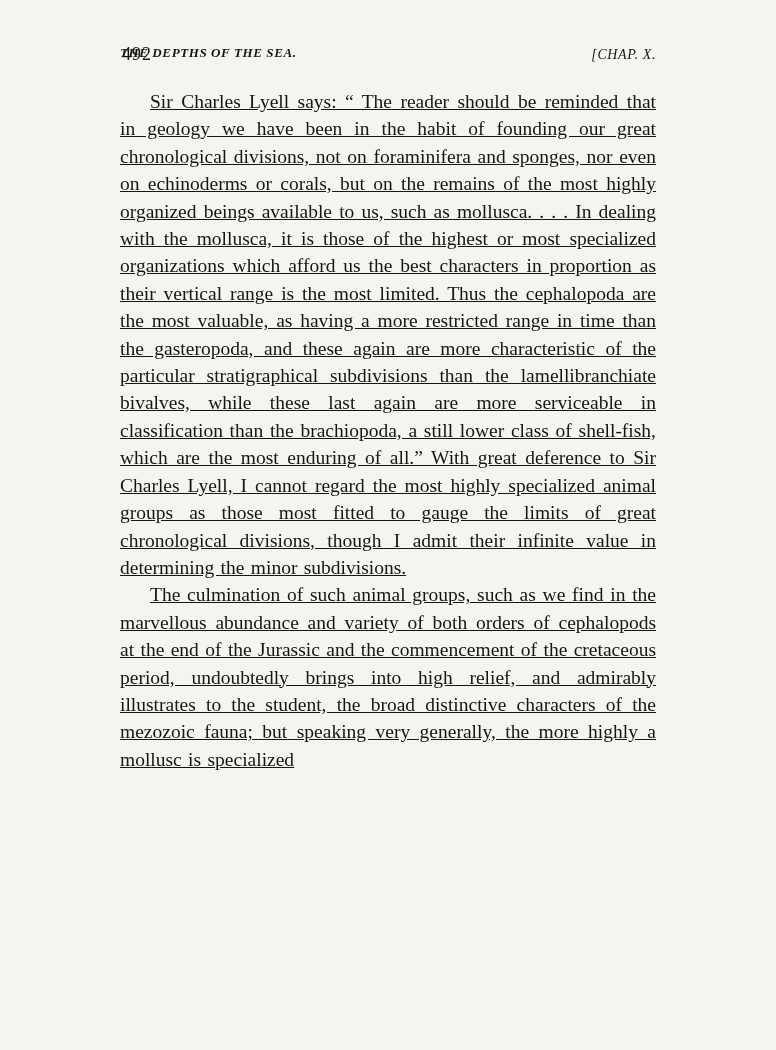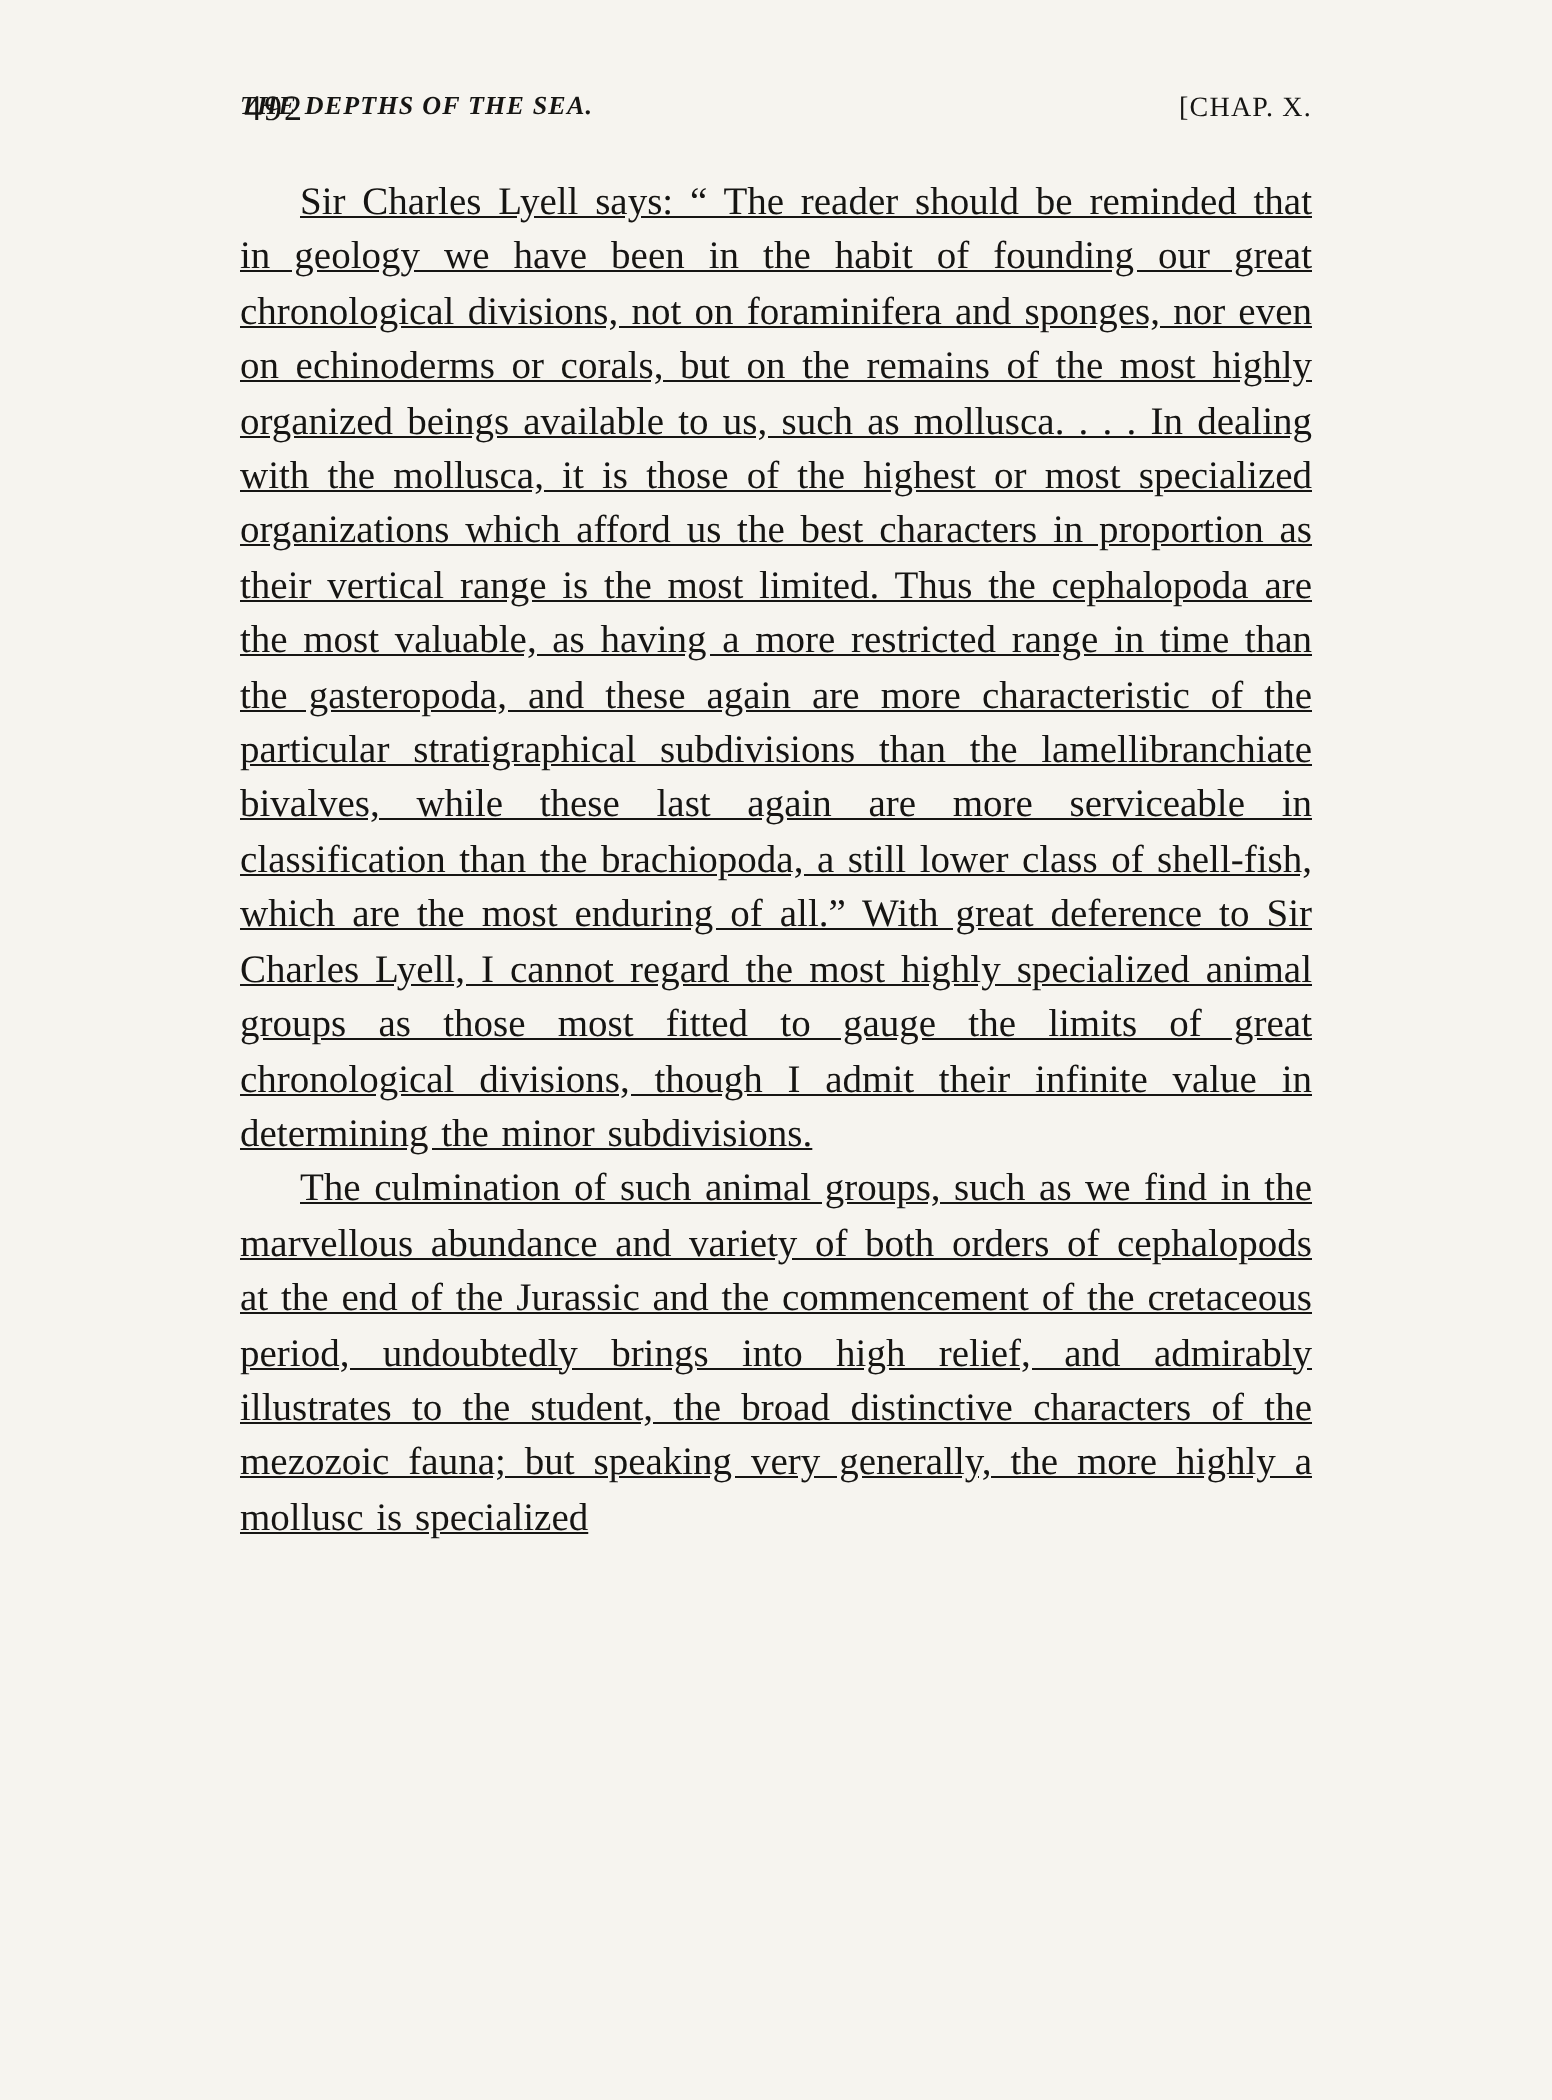--- a/index.html
+++ b/index.html
@@ -42,20 +42,21 @@
     font-weight: bold;
     font-size: 13px;
     letter-spacing: 0.6px;
   }
   .chapter-label {
     position: absolute;
     right: 0;
     top: 3px;
     font-size: 14px;
     letter-spacing: 0.6px;
+    font-style: italic;
   }
   .text-block {
     font-size: 19.5px;
     line-height: 27.4px;
     text-align: justify;
     word-spacing: 1.5px;
   }
   .text-block p {
     margin: 0;
     padding: 0;

